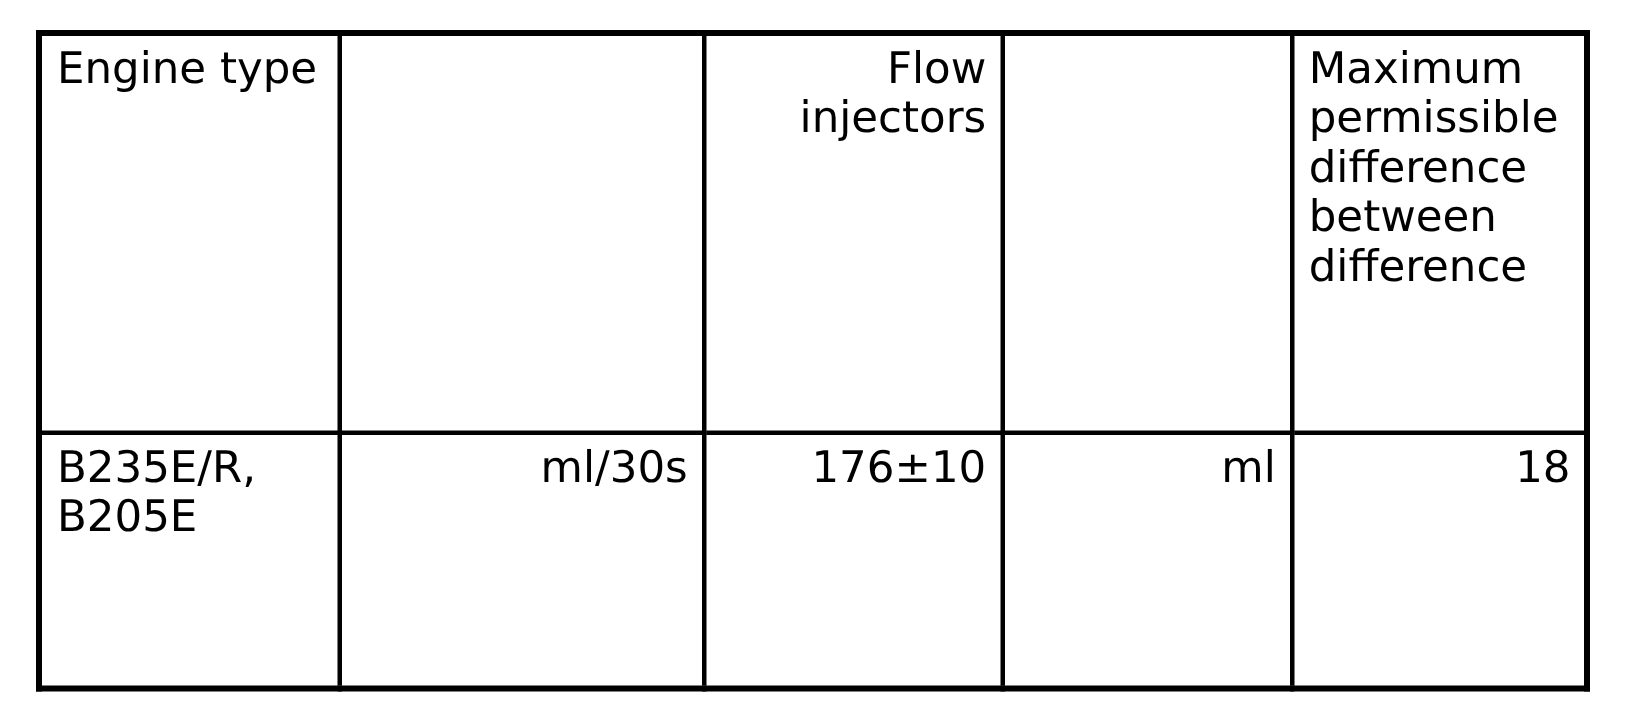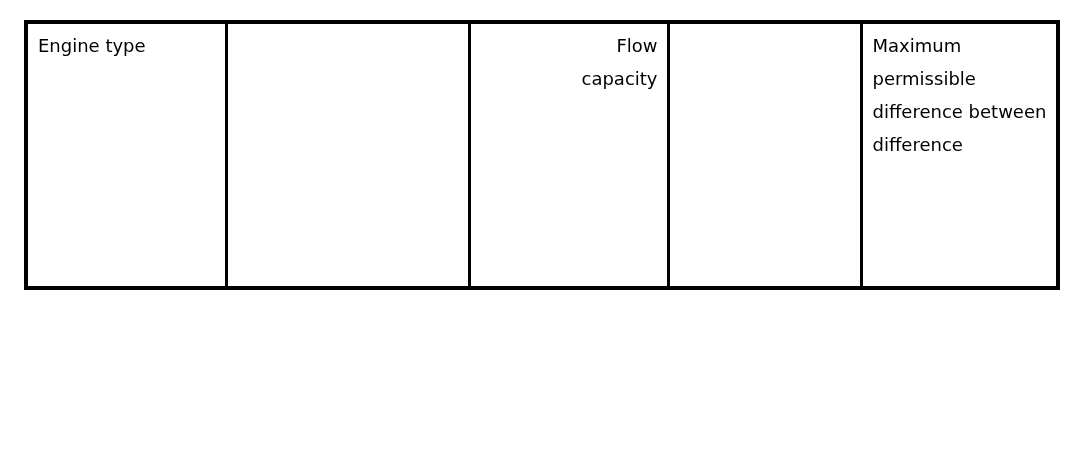--- a/index.html
+++ b/index.html
@@ -20,21 +20,21 @@
     table-layout: fixed;
     width: 1032px;
     border: 4px solid #000000;
     background: #ffffff;
   }
   table.spec td {
     border: 3px solid #000000;
     vertical-align: top;
     padding: 5px 9px 5px 10px;
     font-family: "DejaVu Sans", "Liberation Sans", sans-serif;
-    font-size: 18px;
+    font-size: 29px;
     line-height: 33px;
     color: #000000;
     white-space: pre-line;
     overflow: hidden;
   }
   tr.header-row { height: 266px; }
   tr.data-row   { height: 171px; }
   .al { text-align: left; }
   .ar { text-align: right; }
 </style>
@@ -48,19 +48,27 @@
       <col style="width:243px">
       <col style="width:199px">
       <col style="width:193px">
       <col style="width:197px">
     </colgroup>
     <tbody>
       <tr class="header-row">
         <td class="al">Engine type</td>
         <td class="al"></td>
         <td class="ar">Flow
-capacity</td>
+injectors</td>
         <td class="al"></td>
         <td class="al">Maximum permissible difference between difference</td>
+      </tr>
+      <tr class="data-row">
+        <td class="al">B235E/R,
+B205E</td>
+        <td class="ar">ml/30s</td>
+        <td class="ar">176±10</td>
+        <td class="ar">ml</td>
+        <td class="ar">18</td>
       </tr>
     </tbody>
   </table>
 </div>
 
 </body></html>

